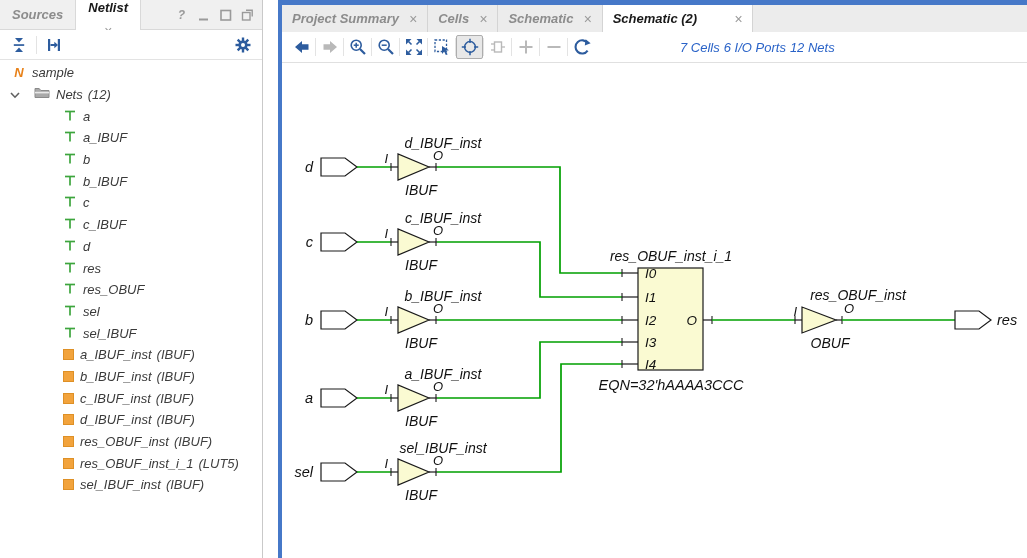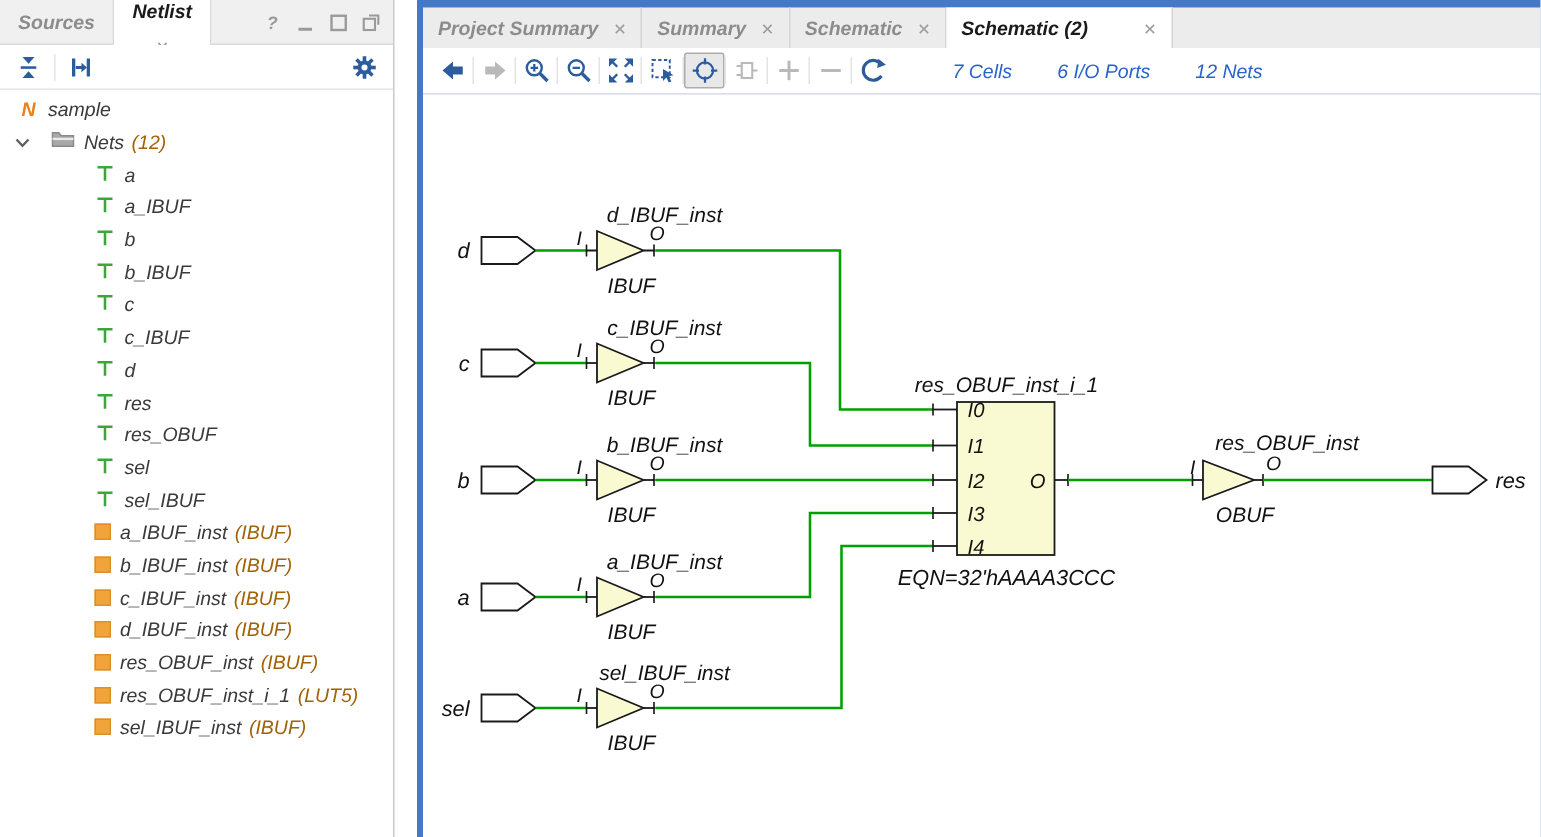--- a/index.html
+++ b/index.html
@@ -24,39 +24,39 @@
     display:flex; align-items:center; padding:0 8px; gap:6px; flex:0 0 30px; }
   .tbtn { width:22px; height:22px; display:flex; align-items:center; justify-content:center; }
   .vsep { width:1px; height:18px; background:#E3E3E3; }
   .lspacer { flex:1; }
 
   .tree { flex:1; overflow:hidden; padding-top:2px; }
   .trow { height:21.7px; display:flex; align-items:center; font-size:13px; color:#3A3A3A;
     white-space:nowrap; }
   .trow .chev { width:14px; margin-left:8px; display:flex; justify-content:center; }
   .trow .gap { width:6px; }
-  .count, .celltype { color:#a16207; margin-left:5px; }
+  .count, .celltype { color:#404040; margin-left:5px; }
   .root-icon { color:#E8821A; font-weight:bold; font-size:13px; width:14px; margin-left:12px; text-align:center; }
   .leaf-sq { width:11px; height:11px; background:#F2A33C; border:1px solid #DE9026; }
   .item-ind { width:63px; flex:0 0 63px; }
 
   
   .rpanel { position:absolute; left:278px; top:0; width:749px; height:558px;
     border-left:4px solid #4678C8; border-top:5px solid #4678C8;
     background:#3b82f6; display:flex; flex-direction:column; }
   .rtabs { height:27px; flex:0 0 27px; background:#ECECEC; display:flex; align-items:stretch; }
   .rtab { display:flex; align-items:center; padding:0 10px; font-size:13px; font-weight:bold;
     color:#8C8C8C; border-right:1px solid #D4D4D4; gap:10px; }
   .rtab.active { background:#fff; color:#1A1A1A;gap:37px; }
   .rtoolbar { height:31px; flex:0 0 31px; background:#fff; border-bottom:1px solid #E0E0E0;
     display:flex; align-items:center; padding-left:6px; }
   .ricon { width:27px; height:24px; display:flex; align-items:center; justify-content:center;
     border:1px solid transparent; border-radius:2px; }
   .ricon.selected { background:#E8E8E8; border-color:#ADADAD; }
-  .stats { display:flex; gap:30px; margin-left:40px; }
+  .stats { display:flex; gap:4px; margin-left:85px; }
   .stat { color:#2A63C8; font-size:13px; }
   .canvas { position:relative; flex:1; background:#fff; }
   .canvas svg { position:absolute; left:0; top:0; }
 </style>
 </head>
 <body>
 
 <div id="app">
 
   <div class="lpanel">
@@ -312,21 +312,21 @@
       </div>
   </div>
 
   <div class="rpanel">
     <div class="rtabs">
         <div class="rtab">
           <span>Project Summary</span>
           <span class="tab-close">×</span>
         </div>
         <div class="rtab">
-          <span>Summary</span>
+          <span>Cells</span>
           <span class="tab-close">×</span>
         </div>
         <div class="rtab">
           <span>Schematic</span>
           <span class="tab-close">×</span>
         </div>
         <div class="rtab active">
           <span>Schematic (2)</span>
           <span class="tab-close">×</span>
         </div>

